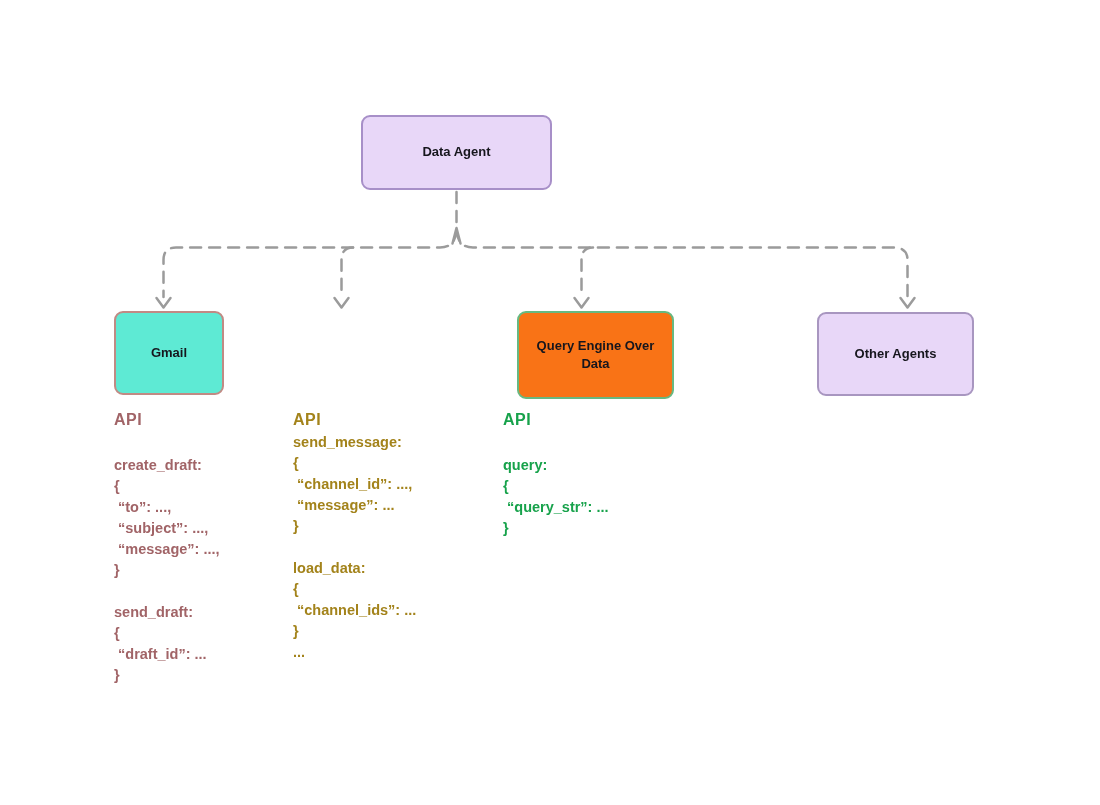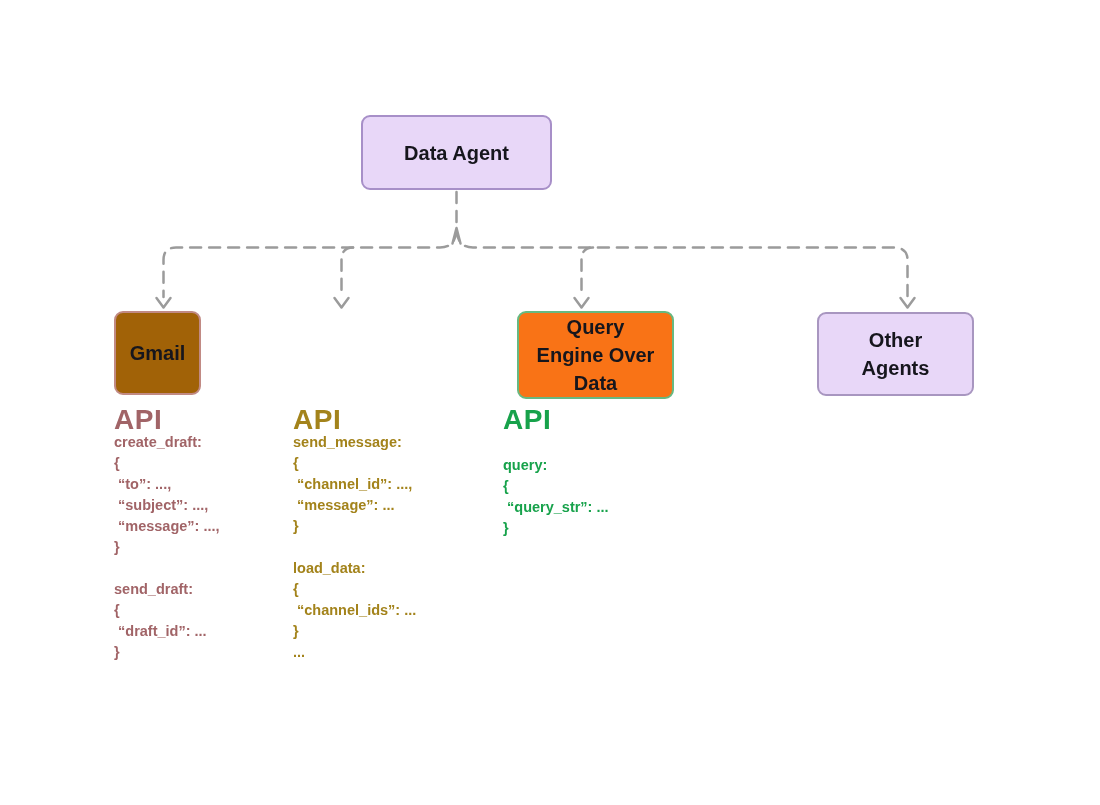--- a/index.html
+++ b/index.html
@@ -4,34 +4,34 @@
 <style>
   html,body{margin:0;padding:0;background:#ffffff;}
   #canvas{
     position:relative;width:1100px;height:805px;background:#ffffff;
     font-family:"Liberation Sans",sans-serif;overflow:hidden;
   }
   #connector-svg{position:absolute;left:0;top:0;width:1100px;height:805px;}
   .node{
     position:absolute;box-sizing:border-box;border:2.5px solid;border-radius:9px;
     display:flex;align-items:center;justify-content:center;text-align:center;
-    font-weight:bold;font-size:20px;line-height:1.4;color:#16161d;padding:0 16px;
+    font-weight:bold;font-size:13px;line-height:1.4;color:#16161d;padding:0 16px;
   }
   .node-root {left:361px;top:115px;width:191px;height:75px;background:#e8d7f8;border-color:#a78fc8;}
-  .node-gmail{left:114px;top:311px;width:87px; height:84px;background:#a16207;border-color:#c18a84;align-items:center;}
+  .node-gmail{left:114px;top:311px;width:110px; height:84px;background:#5eead4;border-color:#c18a84;align-items:center;}
   .node-slack{left:293px;top:311px;width:97px; height:84px;background:#f9e6a2;border-color:#ccb25b;}
   .node-qe   {left:517px;top:311px;width:157px;height:88px;background:#f97316;border-color:#67b981;}
   .node-other{left:784px;top:312px;width:157px;height:84px;background:#e8d7f8;border-color:#a896c0;margin-left:33px;}
   .api-col{position:absolute;font-weight:bold;}
   .api-gmail{left:114px;top:408px;color:#a16467;}
   .api-slack{left:293px;top:408px;color:#a3831b;}
   .api-query{left:503px;top:408px;color:#17a24b;}
-  .api-heading{font-size:28px;line-height:24px;letter-spacing:0.5px;}
+  .api-heading{font-size:16px;line-height:24px;letter-spacing:0.5px;}
   .api-code{font-size:14.5px;white-space:pre;}
-  .api-gmail .api-code{}
+  .api-gmail .api-code{margin-top:23px;}
   .api-slack .api-code{}
   .api-query .api-code{margin-top:23px;}
   .code-line{height:21px;line-height:21px;}
 </style>
 </head>
 <body>
 
 <div id="canvas">
 
   <svg id="connector-svg" viewBox="0 0 1100 805" xmlns="http://www.w3.org/2000/svg">

